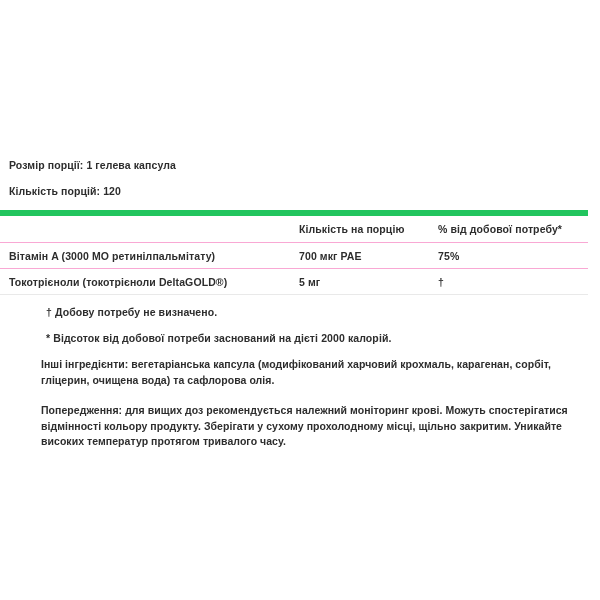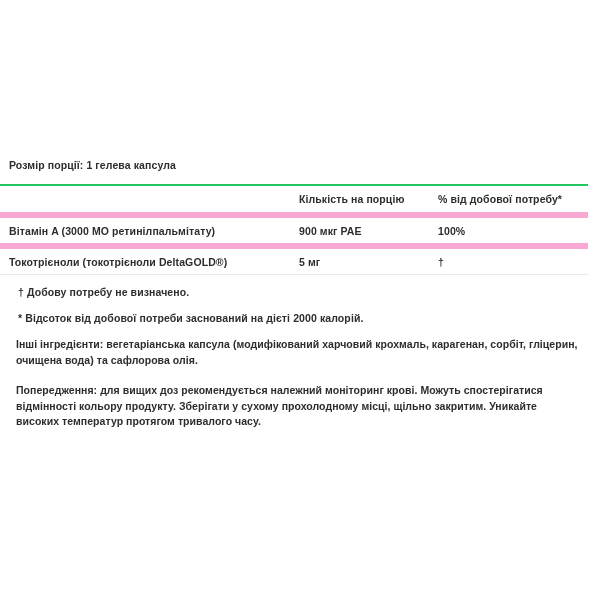--- a/index.html
+++ b/index.html
@@ -44,56 +44,58 @@
     table-layout: fixed;
   }
   .facts-table th,
   .facts-table td {
     text-align: left;
     font-size: 10.5px;
     font-weight: bold;
     letter-spacing: 0.1px;
     padding: 0;
     vertical-align: middle;
-    border-top: 6px solid #f9a8d4;
+    border-top: 1px solid #f9a8d4;
   }
   .facts-table thead th {
-    border-top: 2px solid #22c55e;
+    border-top: 6px solid #22c55e;
     height: 26px;
     color: #2d2d2d;
     margin-left: 16px;
   }
   .facts-table tbody td {
     height: 25px;
   }
   .facts-table tbody tr:last-child td {
     border-bottom: 1px solid #e9e9e9;
   }
 
   .col-name   { width: 290px; padding-left: 9px !important; }
   .col-amount { width: 139px; }
   .col-dv     { width: 150px; }
 
   
   .footnotes {
     margin-top: 10px;
     padding-left: 18px;
+    margin-left: 28px;
   }
   .footnote {
     font-size: 10.5px;
     font-weight: bold;
     letter-spacing: 0.1px;
     line-height: 14px;
     margin-bottom: 12px;
     white-space: nowrap;
   }
 
   .para-block {
-    padding-left: 16px;
+    padding-left: 9px;
     padding-right: 10px;
+    margin-left: 32px;
   }
   .paragraph {
     font-size: 10.5px;
     font-weight: bold;
     letter-spacing: 0.05px;
     line-height: 15.5px;
     margin: 0 0 15px 0;
     max-width: 585px;
   }
   .paragraph.warning {
@@ -102,34 +104,37 @@
 </style>
 </head>
 <body>
 
 <div class="label-panel">
 
   <div class="serving-line">
     <span>Розмір порції:</span><span class="sl-value">1 гелева капсула</span>
   </div>
 
+  <div class="serving-line">
+    <span>Кількість порцій:</span><span class="sl-value">120</span>
+  </div>
 
   <table class="facts-table">
     <thead>
       <tr>
         <th class="col-name"></th>
         <th class="col-amount">Кількість на порцію</th>
         <th class="col-dv">% від добової потребу*</th>
       </tr>
     </thead>
     <tbody>
       <tr>
         <td class="col-name">Вітамін A (3000 МО ретинілпальмітату)</td>
-        <td class="col-amount">900 мкг PAE</td>
-        <td class="col-dv">100%</td>
+        <td class="col-amount">700 мкг PAE</td>
+        <td class="col-dv">75%</td>
       </tr>
       <tr>
         <td class="col-name">Токотрієноли (токотрієноли DeltaGOLD®)</td>
         <td class="col-amount">5 мг</td>
         <td class="col-dv">†</td>
       </tr>
     </tbody>
   </table>
 
   <div class="footnotes">

